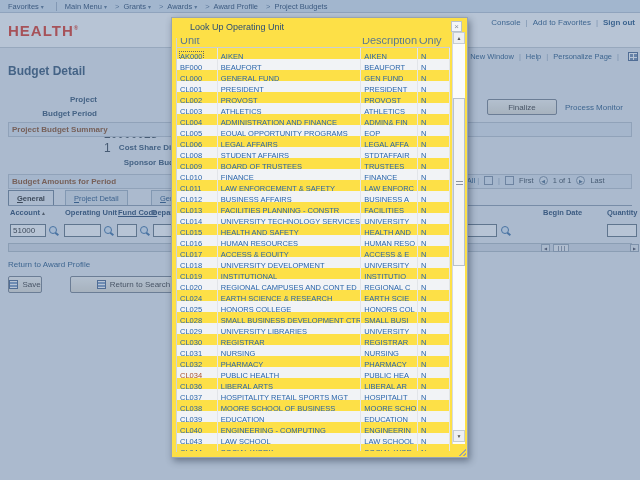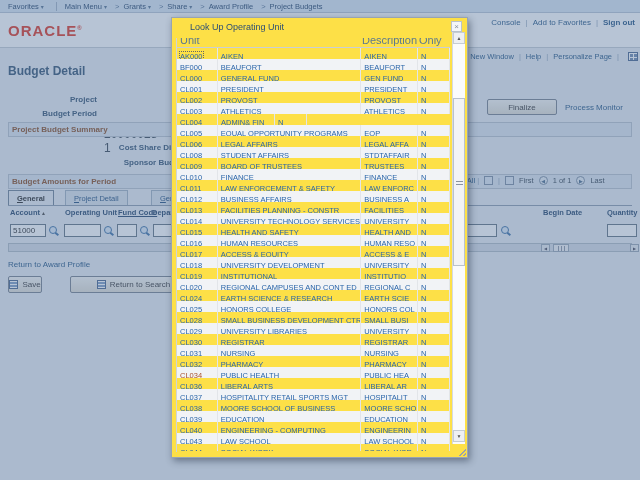--- a/index.html
+++ b/index.html
@@ -94,29 +94,29 @@
 
 <div id="canvas">
 
   <div class="abs crumb-bar">
     <span class="crumb-item"><span>Favorites</span><span class="dd">▾</span></span>
     <span class="crumb-div"></span>
     <span class="crumb-item"><span>Main Menu</span><span class="dd">▾</span></span>
     <span class="crumb-sep">&gt;</span>
     <span class="crumb-item"><span>Grants</span><span class="dd">▾</span></span>
     <span class="crumb-sep">&gt;</span>
-    <span class="crumb-item"><span>Share</span><span class="dd">▾</span></span>
+    <span class="crumb-item"><span>Awards</span><span class="dd">▾</span></span>
     <span class="crumb-sep">&gt;</span>
     <span class="crumb-item">Award Profile</span>
     <span class="crumb-sep">&gt;</span>
     <span class="crumb-item">Project Budgets</span>
   </div>
 
   <div class="abs header-band"></div>
-  <div class="abs logo"><span>ORACLE</span><sup>®</sup></div>
+  <div class="abs logo"><span>HEALTH</span><sup>®</sup></div>
   <div class="abs hdr-links">
     <span class="link">Console</span><span class="sep">|</span><span class="link">Add to Favorites</span><span class="sep">|</span><span class="link signout">Sign out</span>
   </div>
 
   <div class="abs pagebar">
     <span>New Window</span>
       <span class="sep">|</span>
     <span>Help</span>
       <span class="sep">|</span>
     <span>Personalize Page</span>
@@ -253,20 +253,21 @@
             <span class="lcell c-only"><span class="llink">N</span></span>
           </div>
           <div class="lrow alt">
             <span class="lcell c-unit"><span class="llink">CL003</span></span>
             <span class="lcell c-desc"><span class="llink">ATHLETICS</span></span>
             <span class="lcell c-short"><span class="llink">ATHLETICS</span></span>
             <span class="lcell c-only"><span class="llink">N</span></span>
           </div>
           <div class="lrow">
             <span class="lcell c-unit"><span class="llink">CL004</span></span>
+            <span class="lcell c-desc"><span class="llink">ADMINISTRATION AND FINANCE</span></span>
             <span class="lcell c-short"><span class="llink">ADMIN&amp; FIN</span></span>
             <span class="lcell c-only"><span class="llink">N</span></span>
           </div>
           <div class="lrow alt">
             <span class="lcell c-unit"><span class="llink">CL005</span></span>
             <span class="lcell c-desc"><span class="llink">EQUAL OPPORTUNITY PROGRAMS</span></span>
             <span class="lcell c-short"><span class="llink">EOP</span></span>
             <span class="lcell c-only"><span class="llink">N</span></span>
           </div>
           <div class="lrow">

